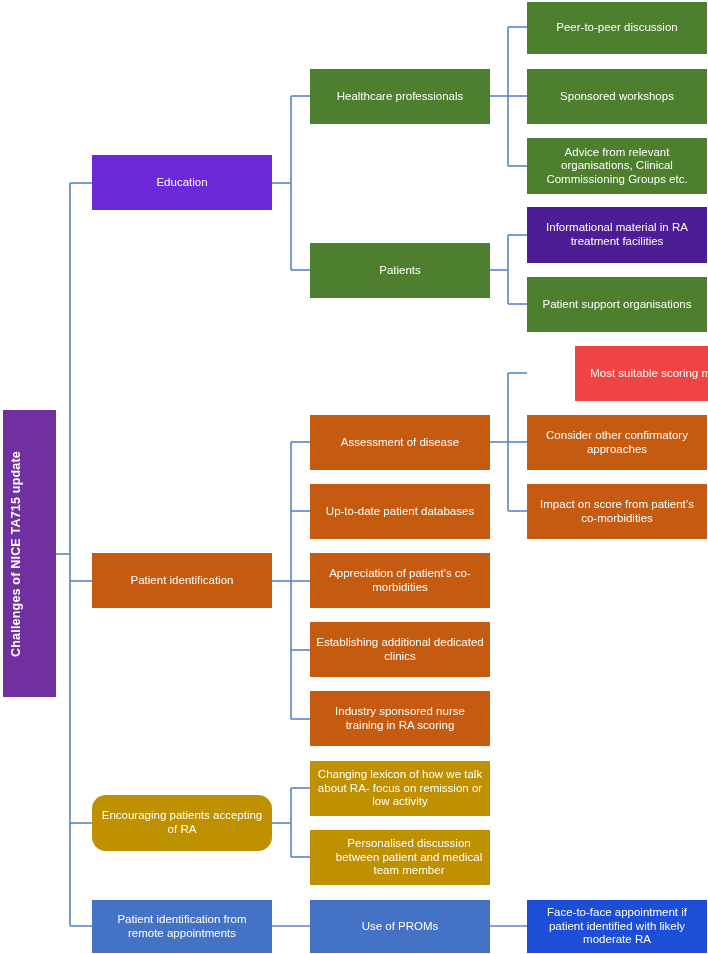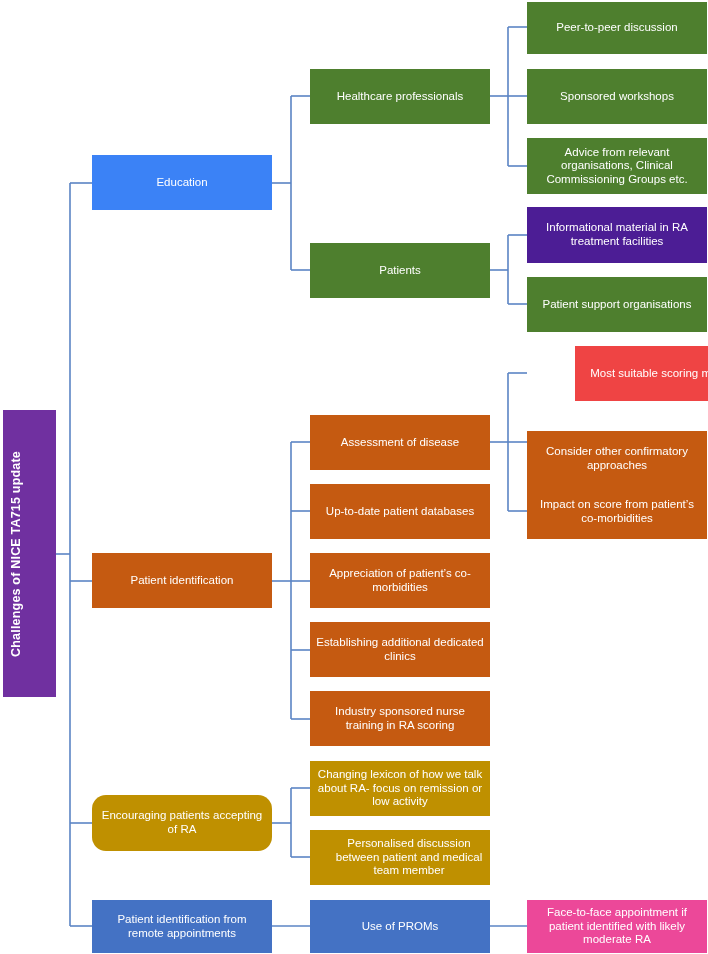--- a/index.html
+++ b/index.html
@@ -71,21 +71,21 @@
 
       <path d="M272,926 L310,926"></path>
       <path d="M490,926 L527,926"></path>
     </g>
   </svg>
 
   <div class="node n-root" style="left:3px;top:410px;width:53px;height:287px;background:#7030A0;">
     <span>Challenges of NICE TA715 update</span>
   </div>
 
-  <div class="node lvl1" style="left:92px;top:155px;width:180px;height:55px;background:#3b82f6;">
+  <div class="node lvl1" style="left:92px;top:155px;width:180px;height:55px;background:#6d28d9;">
     <span>Education</span>
   </div>
 
   <div class="node lvl1" style="left:92px;top:553px;width:180px;height:55px;background:#C55A11;">
     <span>Patient identification</span>
   </div>
 
   <div class="node lvl1" style="left:92px;top:795px;width:180px;height:56px;background:#BF9000;border-radius:14px;">
     <span>Encouraging patients accepting of RA</span>
   </div>
@@ -151,25 +151,25 @@
   </div>
 
   <div class="node lvl3" style="left:527px;top:277px;width:180px;height:55px;background:#4E7F2E;">
     <span>Patient support organisations</span>
   </div>
 
   <div class="node lvl3" style="left:527px;top:346px;width:180px;height:55px;background:#ef4444;margin-left:48px;">
     <span>Most suitable scoring method</span>
   </div>
 
-  <div class="node lvl3" style="left:527px;top:415px;width:180px;height:55px;background:#C55A11;margin-top:16px;">
+  <div class="node lvl3" style="left:527px;top:415px;width:180px;height:55px;background:#C55A11;">
     <span>Consider other confirmatory approaches</span>
   </div>
 
   <div class="node lvl3" style="left:527px;top:484px;width:180px;height:55px;background:#C55A11;">
     <span>Impact on score from patient’s co-morbidities</span>
   </div>
 
-  <div class="node lvl3" style="left:527px;top:900px;width:180px;height:53px;background:#ec4899;">
+  <div class="node lvl3" style="left:527px;top:900px;width:180px;height:53px;background:#1d4ed8;">
     <span>Face-to-face appointment if patient identified with likely moderate RA</span>
   </div>
 
 </div>
 
 </body></html>

